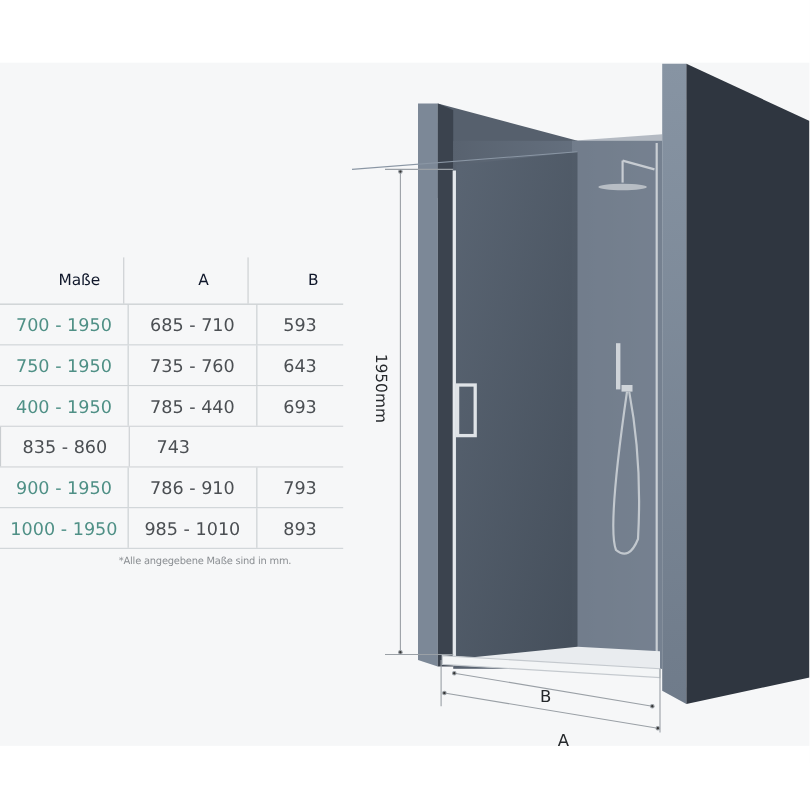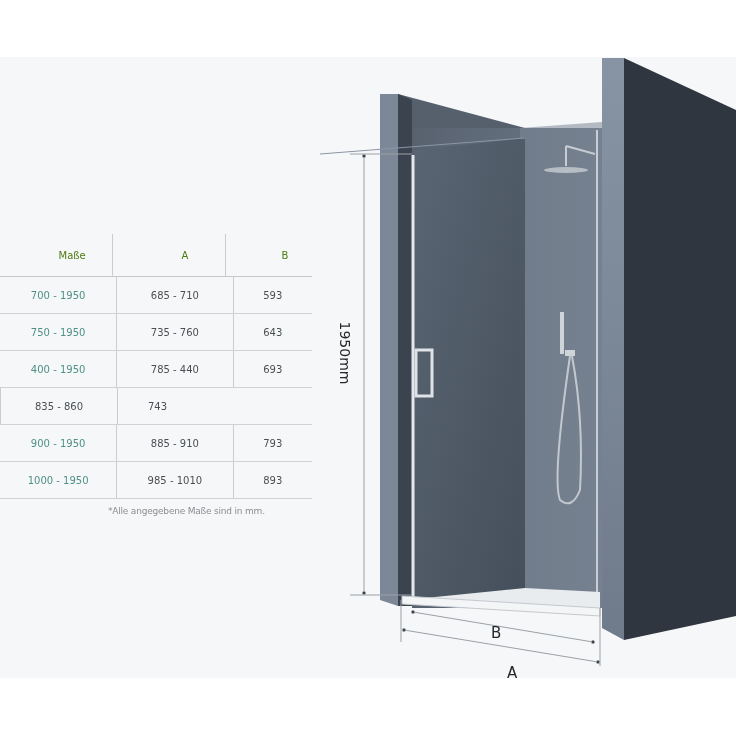--- a/index.html
+++ b/index.html
@@ -2,26 +2,26 @@
 <html><head>
 <meta charset="utf-8">
 <style>
   html,body{margin:0;padding:0;background:#ffffff;}
   body{width:736px;height:736px;position:relative;overflow:hidden;font-family:"DejaVu Sans","Liberation Sans",sans-serif;}
   .band{position:absolute;left:0;top:57px;width:736px;height:621px;background:#f6f7f8;}
   
   .spec-table{position:absolute;left:0;top:234px;width:312px;}
   .row{display:flex;height:36px;align-items:center;border-bottom:1.5px solid #cfd3d6;}
   .row.head{height:42px;border-bottom:1.5px solid #c4c8cb;}
-  .cell{text-align:center;font-size:10px;color:#4b4f53;}
+  .cell{text-align:center;font-size:16px;color:#4b4f53;}
   .c1{width:117px;color:#4f9086;}
   .c2{width:116px;border-left:1.5px solid #c9cdd0;height:100%;display:flex;align-items:center;justify-content:center;}
   .c3{width:79px;border-left:1.5px solid #c9cdd0;height:100%;display:flex;align-items:center;justify-content:center;}
   .c1{height:100%;display:flex;align-items:center;justify-content:center;}
-  .head .cell{font-size:10px;color:#4d7c0f;padding-left:32px;}
+  .head .cell{font-size:14px;color:#0f172a;padding-left:32px;}
   .footnote{position:absolute;left:108px;top:506px;font-size:9px;color:#8a8e92;letter-spacing:-0.2px;}
   
   .diagram{position:absolute;left:0;top:0;width:736px;height:736px;}
   .dim-label{position:absolute;font-size:15px;color:#25282b;}
   .height-label{position:absolute;left:330px;top:350px;transform:rotate(90deg);transform-origin:center;font-size:14px;color:#25282b;white-space:nowrap;}
 </style>
 </head>
 <body>
 
 <div class="band"></div>
@@ -46,21 +46,21 @@
     <div class="cell c1">400 - 1950</div>
     <div class="cell c2">785 - 440</div>
     <div class="cell c3">693</div>
   </div>
   <div class="row">
     <div class="cell c2">835 - 860</div>
     <div class="cell c3">743</div>
   </div>
   <div class="row">
     <div class="cell c1">900 - 1950</div>
-    <div class="cell c2">885 - 910</div>
+    <div class="cell c2">786 - 910</div>
     <div class="cell c3">793</div>
   </div>
   <div class="row">
     <div class="cell c1">1000 - 1950</div>
     <div class="cell c2">985 - 1010</div>
     <div class="cell c3">893</div>
   </div>
 </div>
 <div class="footnote">*Alle angegebene Maße sind in mm.</div>
 

